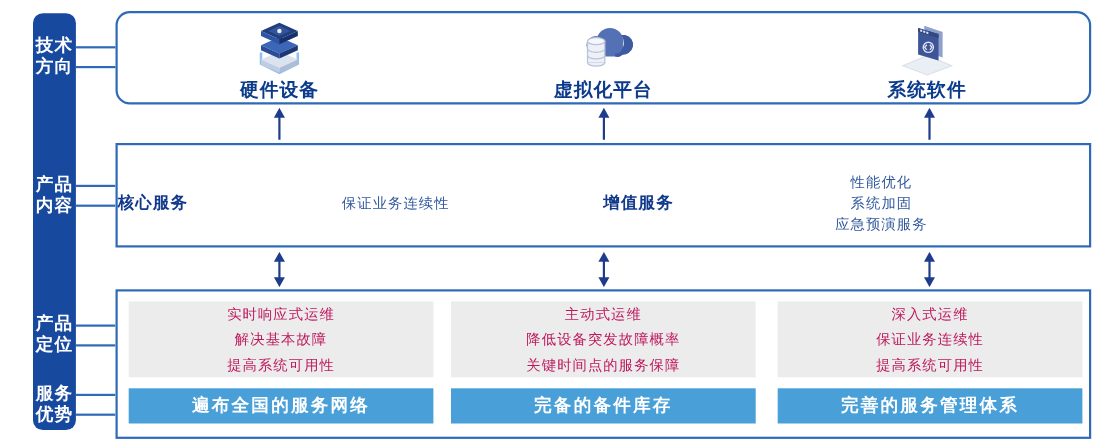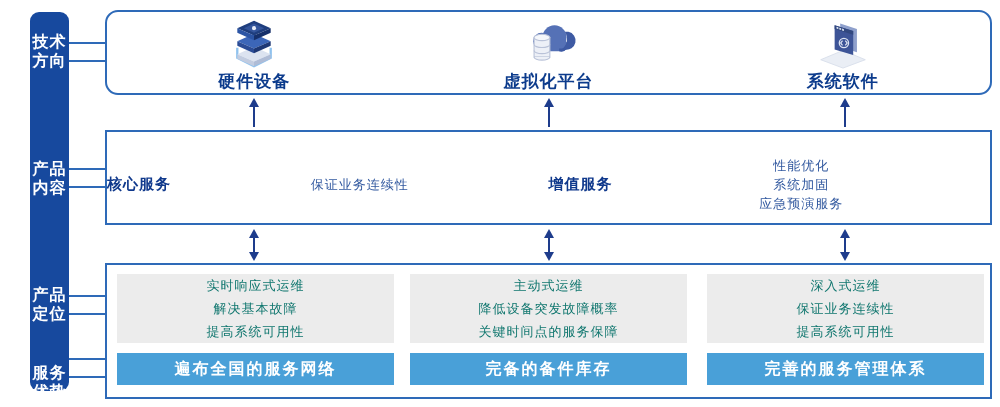--- a/index.html
+++ b/index.html
@@ -33,21 +33,21 @@
   
   .svc-col{flex:1;display:flex;flex-direction:row;align-items:center;padding-top:13px;}
   .svc-title{font-size:15px;font-weight:bold;color:#10398C;letter-spacing:1px;}
   .svc-items{flex:1;display:flex;flex-direction:column;justify-content:center;align-items:center;}
   .svc-item{font-size:13px;color:#31589F;line-height:19px;letter-spacing:1px;}
   
   .pos-col-card{
     position:absolute;width:277px;height:69px;top:9px;background:#ECECEC;
     display:flex;flex-direction:column;justify-content:center;align-items:center;
   }
-  .pos-line{font-size:13px;color:#0f766e;line-height:23px;letter-spacing:1px;}
+  .pos-line{font-size:13px;color:#be185d;line-height:23px;letter-spacing:1px;}
   .pos-bar{
     position:absolute;width:277px;height:32px;top:88px;background:#49A0D8;
     display:flex;align-items:center;justify-content:center;
     color:#ffffff;font-size:16px;font-weight:bold;letter-spacing:2px;
   }
   .c1{left:10px;} .c2{left:303px;} .c3{left:600px;}
   
   .arrow{position:absolute;width:12px;}
   .a1{left:248px;} .a2{left:543px;} .a3{left:839px;}
   .arrow-up{top:98px;height:30px;}
@@ -65,21 +65,21 @@
     <div>方向</div>
   </div>
   <div class="side-label" style="top:159px;">
     <div>产品</div>
     <div>内容</div>
   </div>
   <div class="side-label" style="top:285px;">
     <div>产品</div>
     <div>定位</div>
   </div>
-  <div class="side-label" style="top:363px;">
+  <div class="side-label" style="top:349px;">
     <div>服务</div>
     <div>优势</div>
   </div>
 
   <div class="conn" style="top:42px;"></div>
   <div class="conn" style="top:60px;"></div>
   <div class="conn" style="top:168px;"></div>
   <div class="conn" style="top:186px;"></div>
   <div class="conn" style="top:295px;"></div>
   <div class="conn" style="top:313px;"></div>

